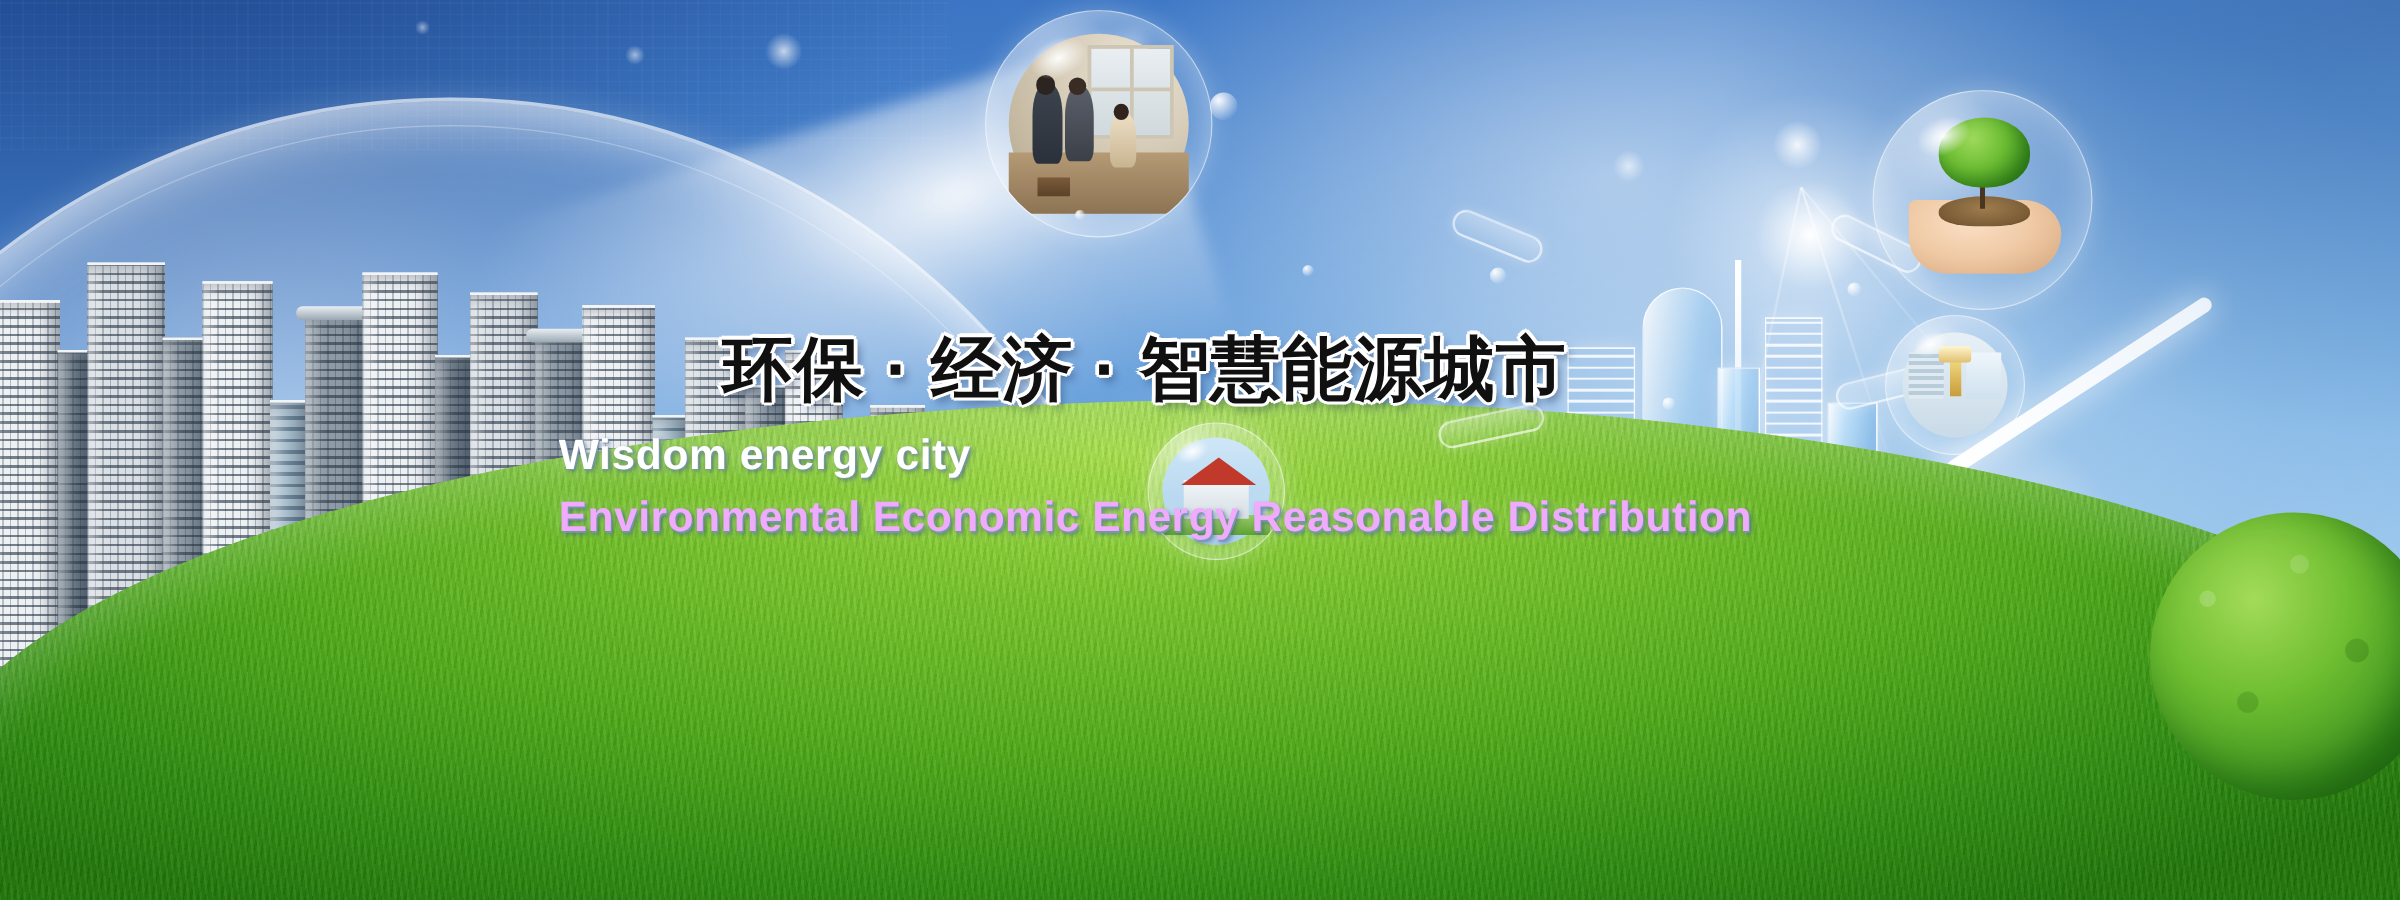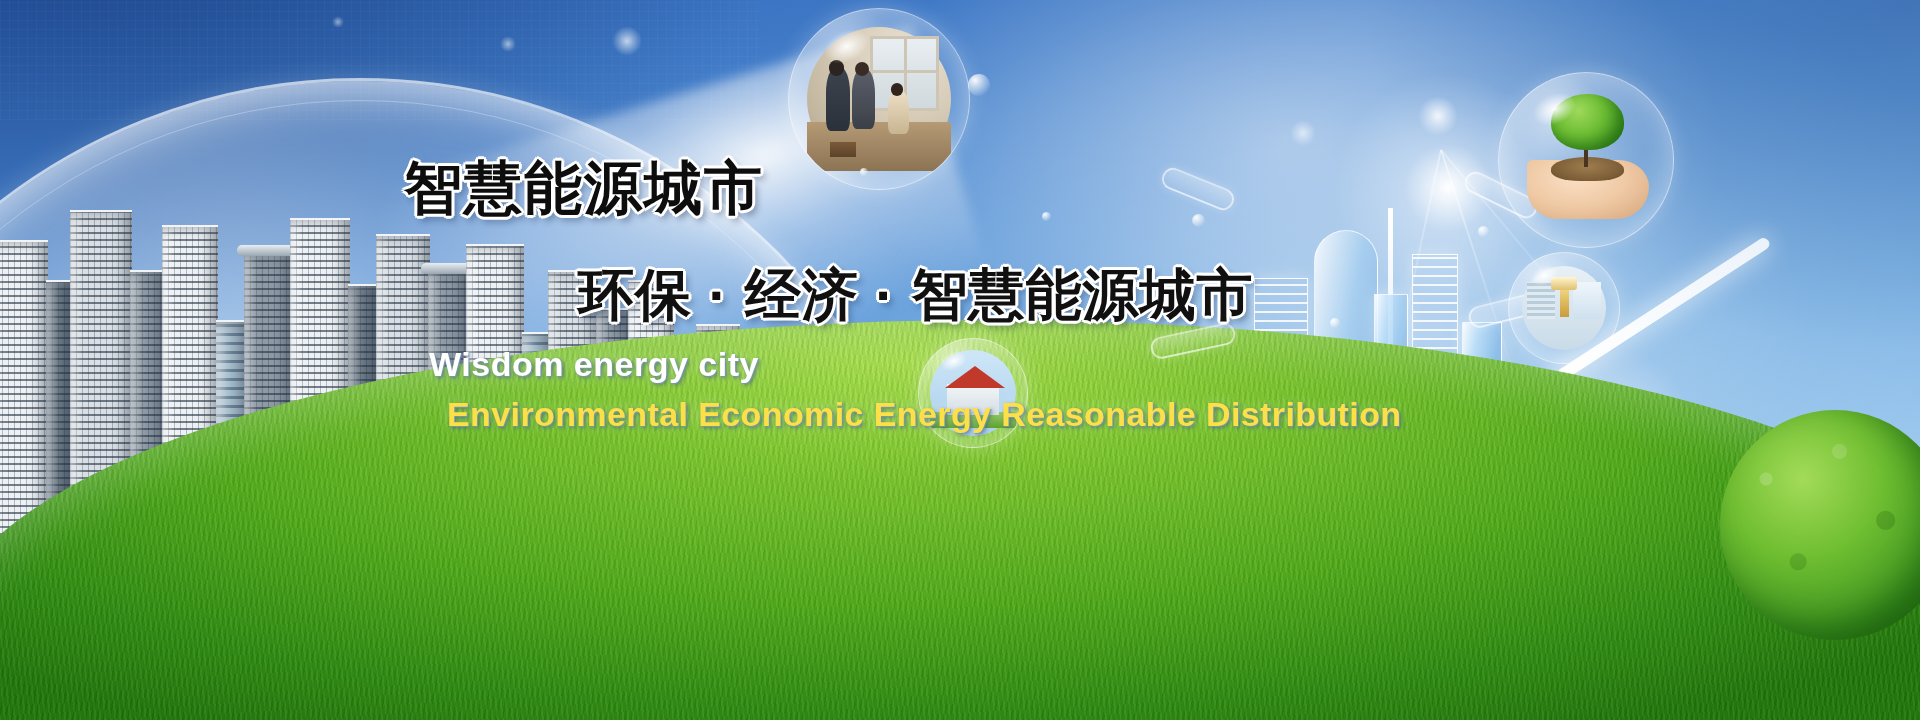--- a/index.html
+++ b/index.html
@@ -363,37 +363,37 @@
     text-shadow:
       -2px -2px 0 #ffffff,  2px -2px 0 #ffffff,
       -2px  2px 0 #ffffff,  2px  2px 0 #ffffff,
       -3px  0   0 #ffffff,  3px  0   0 #ffffff,
        0   -3px 0 #ffffff,  0    3px 0 #ffffff,
        4px  5px 7px rgba(10,30,70,.45);
     white-space:nowrap;
   }
 
   .en1 {
-    position:absolute; left:429px; top:345px;
+    position:absolute; left:447px; top:345px;
     font-size:34px;
     font-weight:bold;
     color:#ffffff;
     letter-spacing:.5px;
     text-shadow:
       1px 1px 0 rgba(120,150,185,.85),
       2px 2px 4px rgba(30,60,110,.55),
       0 0 14px rgba(255,255,255,.35);
     white-space:nowrap;
   }
 
   .en2 {
     position:absolute; left:447px; top:395px;
     font-size:34px;
     font-weight:bold;
-    color:#fde047;
+    color:#f0abfc;
     letter-spacing:.4px;
     text-shadow:
       1px 1px 0 rgba(120,150,185,.85),
       2px 2px 4px rgba(30,60,110,.55),
       0 0 14px rgba(255,255,255,.35);
     white-space:nowrap;
   }
 
   
   .spark {
@@ -517,19 +517,18 @@
   <div class="dot" style="left:860px;  top:168px; width:8px;  height:8px;"></div>
   <div class="dot" style="left:1330px; top:318px; width:10px; height:10px;"></div>
 
   <div class="spark" style="left:612px; top:26px;  width:30px; height:30px; opacity:.7;"></div>
   <div class="spark" style="left:500px; top:36px;  width:16px; height:16px; opacity:.55;"></div>
   <div class="spark" style="left:332px; top:16px;  width:12px; height:12px; opacity:.5;"></div>
   <div class="spark" style="left:1418px;top:96px;  width:40px; height:40px; opacity:.85;"></div>
   <div class="spark" style="left:1290px;top:120px; width:26px; height:26px; opacity:.6;"></div>
 
   <div class="copy">
-    <div class="headline-cn">智慧能源城市</div>
     <div class="subhead-cn">环保 · 经济 · 智慧能源城市</div>
     <div class="en1">Wisdom energy city</div>
     <div class="en2">Environmental Economic  Energy Reasonable Distribution</div>
   </div>
 
 </div>
 
 </body></html>

